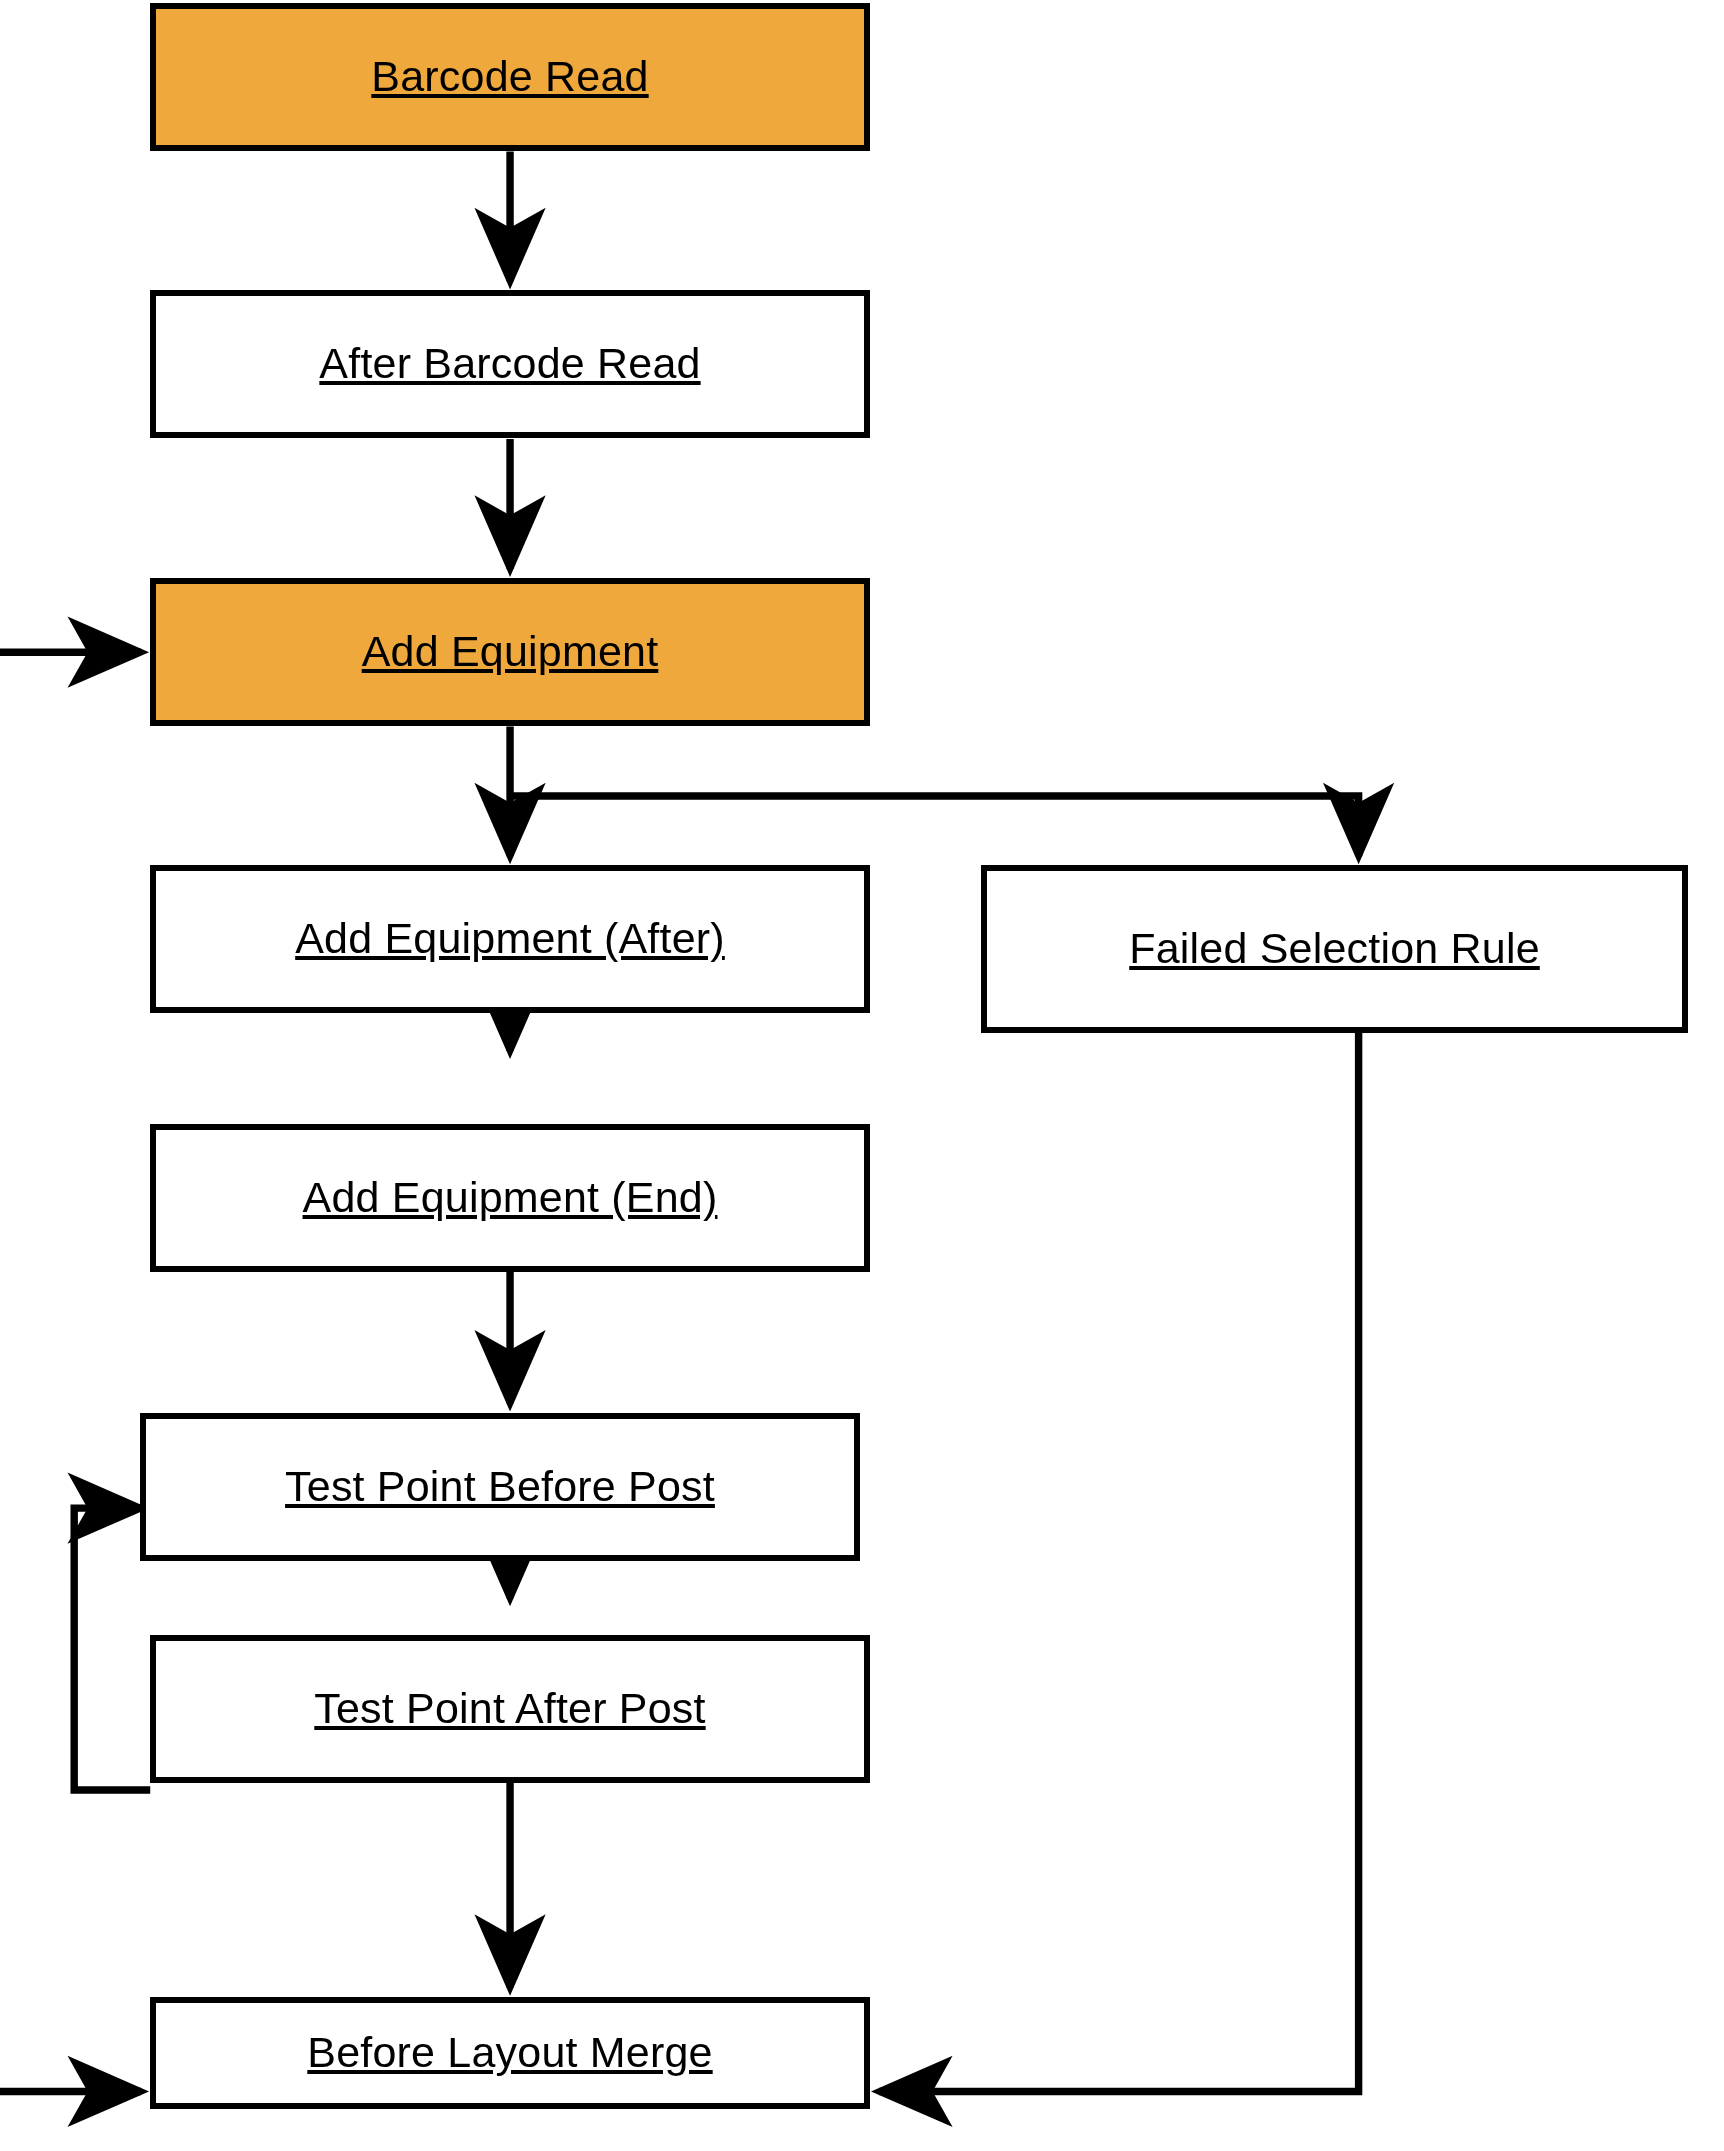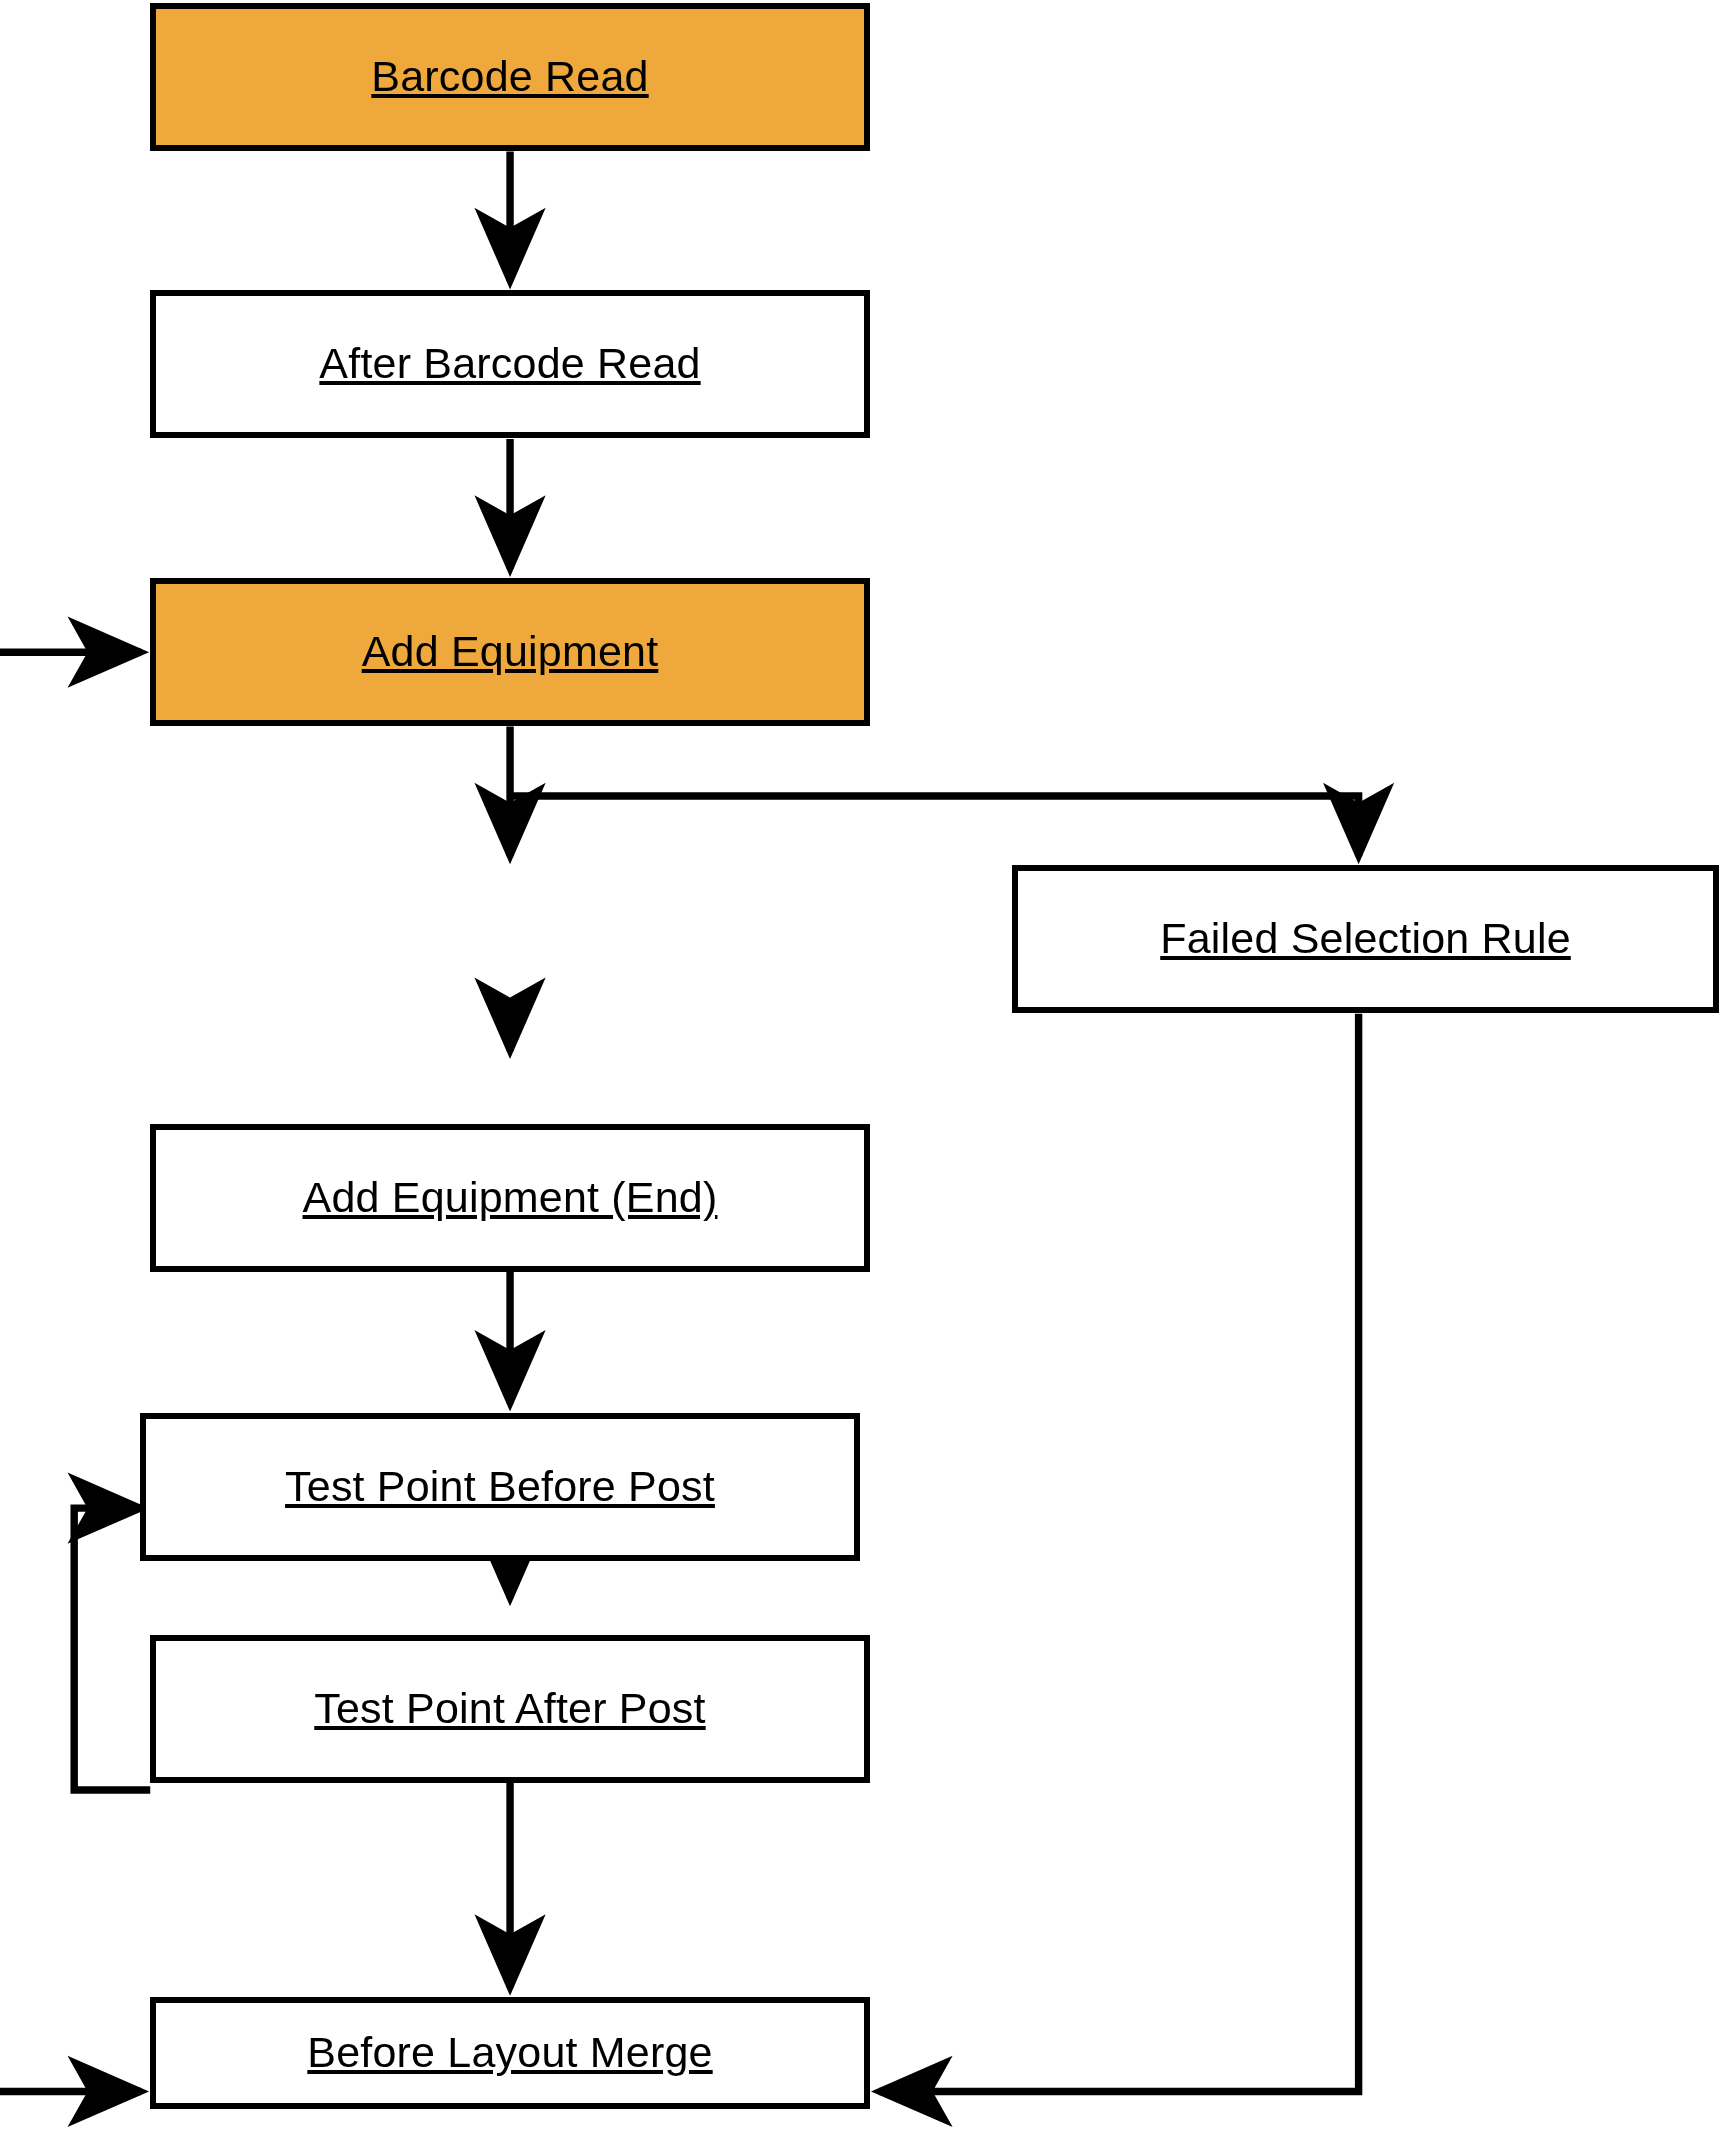--- a/index.html
+++ b/index.html
@@ -72,35 +72,38 @@
   </div>
 
   <div class="node" style="left:150px;top:290px;width:720px;height:148px;">
     <span class="lbl">After Barcode Read</span>
   </div>
 
   <div class="node accent" style="left:150px;top:578px;width:720px;height:148px;text-align:right;">
     <span class="lbl">Add Equipment</span>
   </div>
 
+  <div class="node" style="left:150px;top:865px;width:720px;height:148px;">
+    <span class="lbl">Add Equipment (After)</span>
+  </div>
 
   <div class="node" style="left:150px;top:1124px;width:720px;height:148px;">
     <span class="lbl">Add Equipment (End)</span>
   </div>
 
   <div class="node" style="left:140px;top:1413px;width:720px;height:148px;">
     <span class="lbl">Test Point Before Post</span>
   </div>
 
   <div class="node" style="left:150px;top:1607px;width:720px;height:148px;margin-top:28px;">
     <span class="lbl">Test Point After Post</span>
   </div>
 
   <div class="node" style="left:150px;top:1997px;width:720px;height:112px;align-items:center;">
     <span class="lbl">Before Layout Merge</span>
   </div>
 
-  <div class="node" style="left:1012px;top:865px;width:707px;height:148px;">
+  <div class="node" style="left:981px;top:865px;width:707px;height:168px;">
     <span class="lbl">Failed Selection Rule</span>
   </div>
 
 </div>
 
 
 </body></html>

